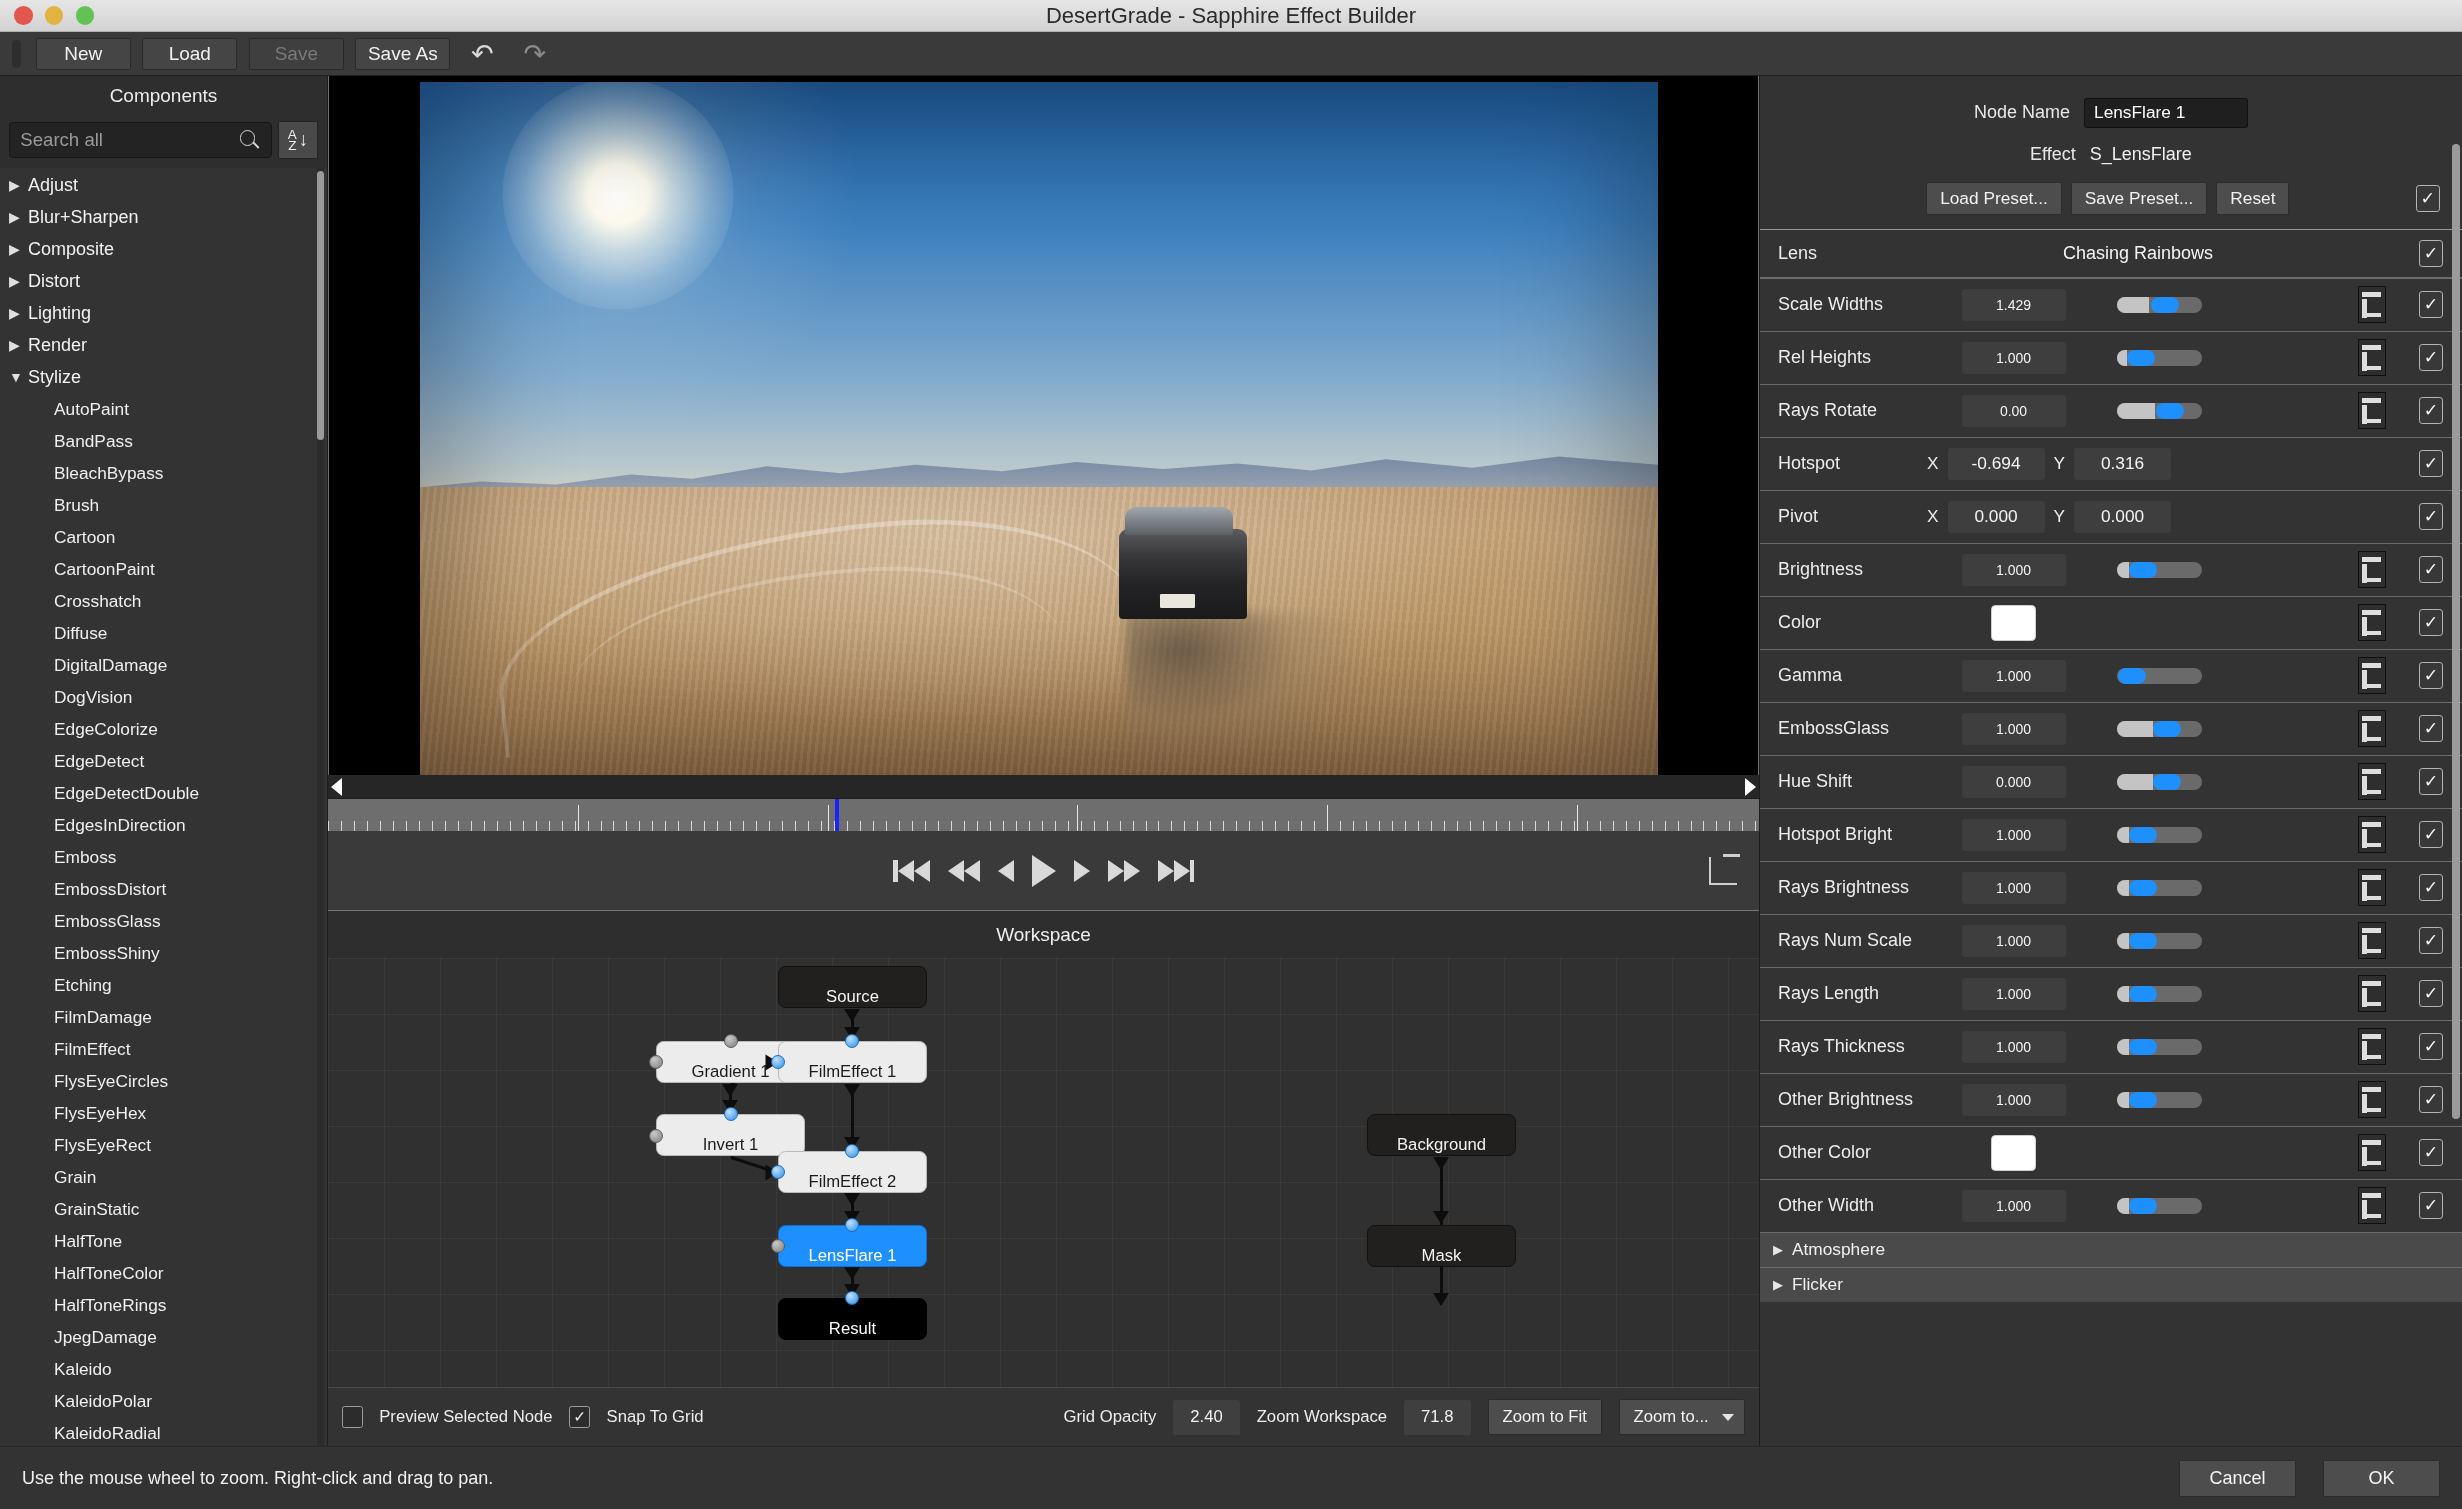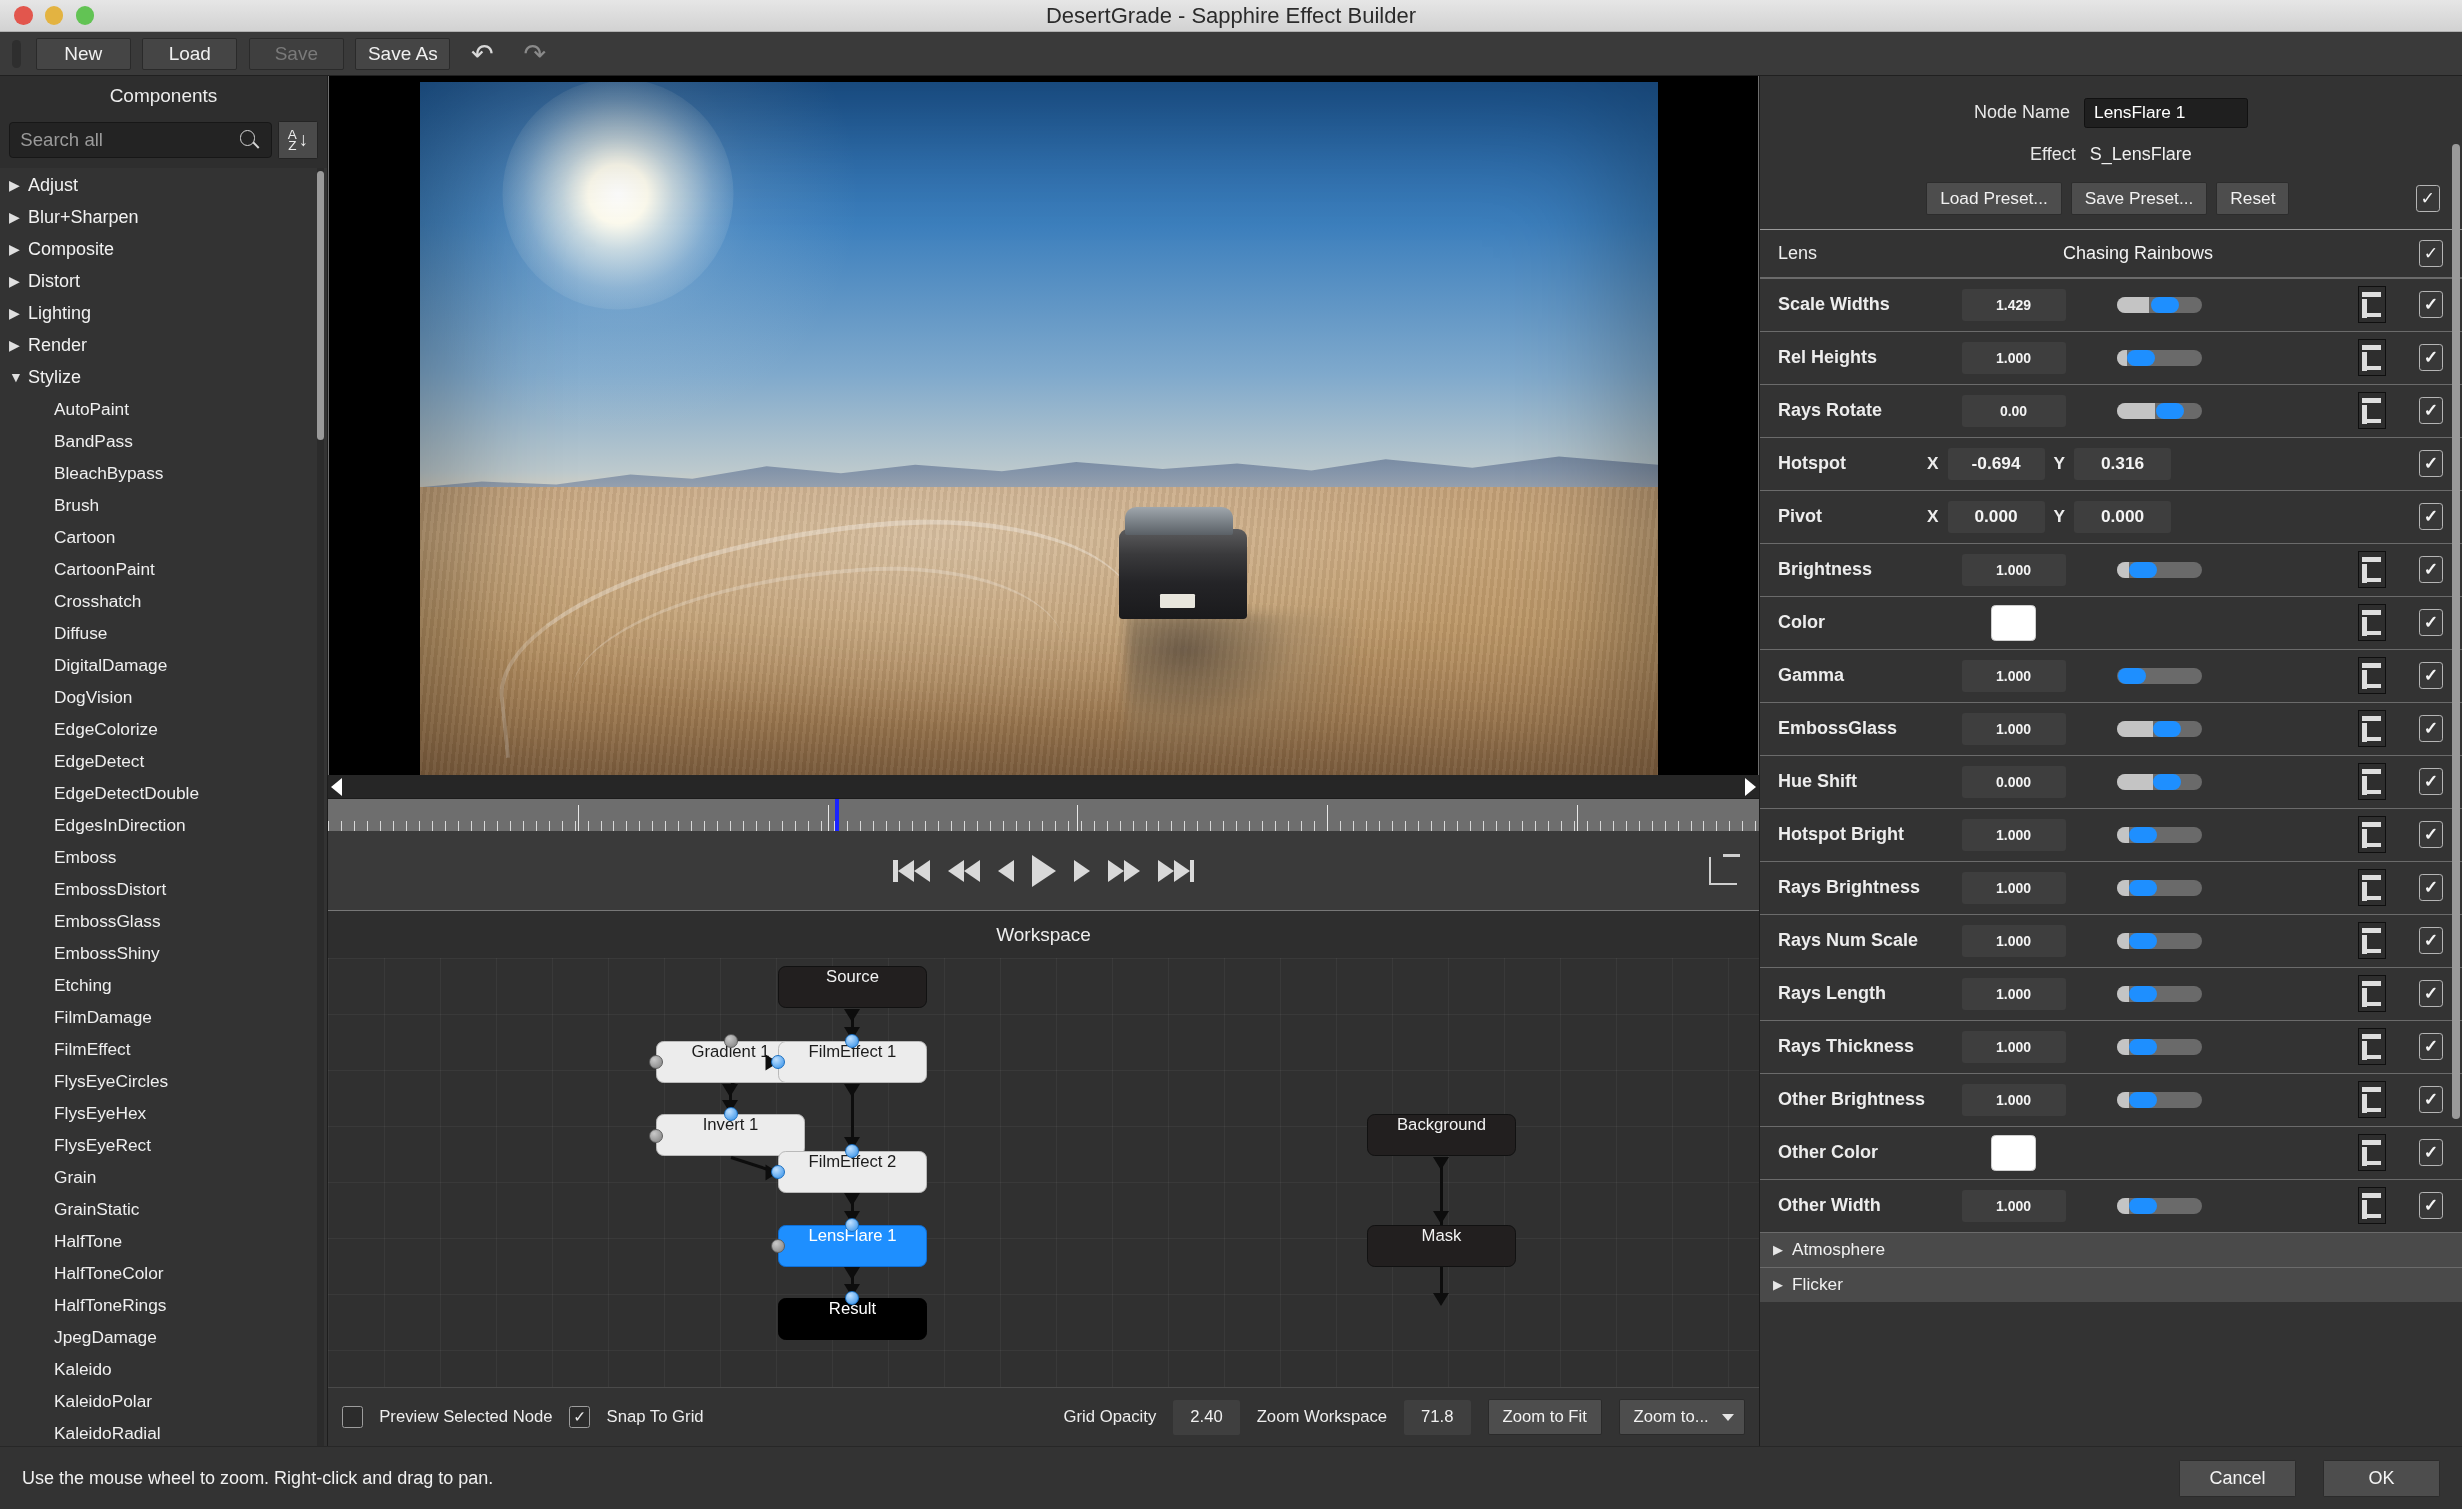--- a/index.html
+++ b/index.html
@@ -227,21 +227,21 @@
   .ws-canvas { flex: 1 1 auto; position: relative; background: #303030; overflow: hidden; }
   .ws-canvas::before {
     content:""; position:absolute; inset:0;
     background-image:
       linear-gradient(to right, rgba(255,255,255,0.045) 0.6px, transparent 0.6px),
       linear-gradient(to bottom, rgba(255,255,255,0.045) 0.6px, transparent 0.6px);
     background-size: 56px 56px;
   }
   .node {
     position: absolute; height: 42px; border-radius: 7.7px;
-    display: flex; align-items: flex-start; justify-content: center;
+    display: flex; align-items: flex-end; justify-content: center;
     font-size: 16.7px; color: #1c1c1c; background: #ececec; border: 0.6px solid #b9b9b9;
     z-index: 3;
   }
   .node.dark { background: #221f1f; color: #f2f2f2; border-color: #111; }
   .node.black { background: #000; color: #fff; border-color: #000; }
   .node.sel { background: #1e8fff; color: #fff; border-color: #0d6fd8; }
   .port {
     position: absolute; width: 14px; height: 14px; border-radius: 50%;
     background: radial-gradient(circle at 35% 30%, #bfe0ff, #2f8ee8);
     border: 0.6px solid #1b6fc0; z-index: 5;
@@ -298,21 +298,21 @@
     height: 33px; background: #4d4d4d; border: 0.6px solid #2c2c2c; border-radius: 1.9px;
     display:flex;align-items:center;justify-content:center; font-size:17.3px; color:#f1f1f1; padding: 0 13px;
   }
   .rp-check { width: 24.4px; height: 27px; border: 1.3px solid #b5b5b5; border-radius: 3.2px; background: #383838;
     display:flex;align-items:center;justify-content:center; color:#f4f4f4; font-size: 17.3px; }
   .rp-check::after { content: "\2713"; }
   .preset-chk { position: absolute; right: 22px; }
 
   .prow {
     display: flex; align-items: center; height: 53px;
-    border-top: 0.6px solid #6b6b6b; padding: 0 0 0 18px; gap: 0; font-weight: bold;
+    border-top: 0.6px solid #6b6b6b; padding: 0 0 0 18px; gap: 0;
   }
   .pname { width: 149px; font-size: 18px; color: #ededed; }
   .pvalwrap { width: 173px; display: flex; align-items: center; justify-content: center; }
   .pval {
     min-width: 104px; height: 32px; background: #3e3e3e; border-radius: 3.2px;
     display:flex;align-items:center;justify-content:center; font-size: 14px; color: #f4f4f4;
   }
   .swatch { width: 45px; height: 36px; background: #fff; border-radius: 4.5px; border: 0.6px solid #cfcfcf; }
   .slider { width: 85px; height: 16px; border-radius: 8.3px; background: #6a6a6a; position: relative; overflow: hidden; }
   .slider .fillL { position: absolute; left:0; top:0; bottom:0; background: #c4c4c4; }

